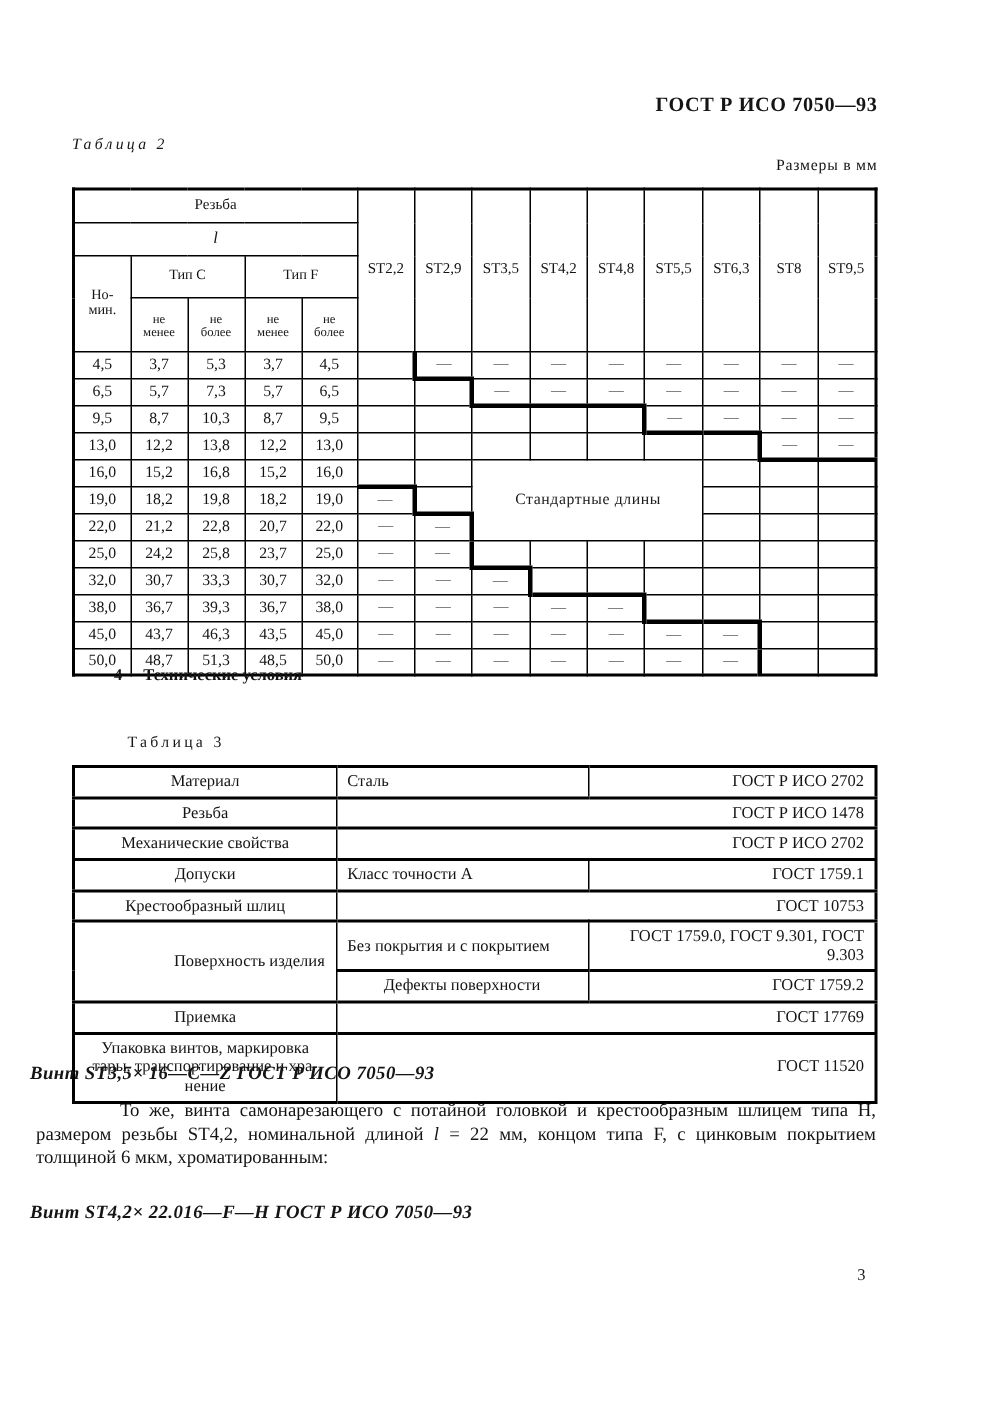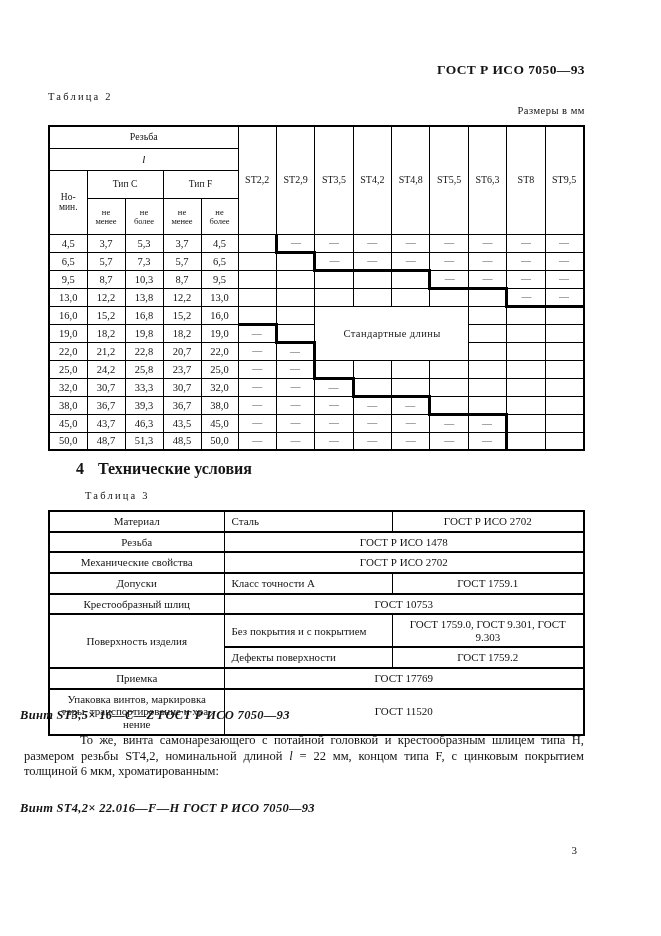--- a/index.html
+++ b/index.html
@@ -2,21 +2,21 @@
 <html><head>
 <meta charset="utf-8">
 <style>
   html,body{margin:0;padding:0;}
   .page{position:relative;width:661px;height:936px;background:#ffffff;color:#141414;
         font-family:"Liberation Serif","DejaVu Serif",serif;overflow:hidden;}
   .abs{position:absolute;}
 
   
   .doc-num{top:62px;right:76px;font-size:13.5px;font-weight:bold;letter-spacing:0.4px;}
-  .t2-caption{left:48px;top:91px;font-size:10.5px;letter-spacing:2.2px;}
+  .t2-caption{left:48px;top:91px;font-size:10.5px;letter-spacing:2.2px;font-style:italic;}
   .t2-units{top:105px;right:76px;font-size:10.5px;letter-spacing:0.5px;}
 
   
   table{border-collapse:collapse;table-layout:fixed;}
   .t2{left:48px;top:125px;width:535px;border:2px solid #000;}
   .t2 td{border:1px solid #000;text-align:center;vertical-align:middle;
          padding:0;font-size:10.5px;line-height:1.05;overflow:hidden;}
   .t2 .h1{height:21px;font-size:10px;}
   .t2 .h2{height:21px;font-size:11px;}
   .t2 .h3{height:27px;font-size:9.5px;}
@@ -25,33 +25,33 @@
   .t2 .stc{color:#5a5a5a;font-size:10px;}
   .t2 .sthead{font-size:10px;}
   .prelines{white-space:pre-line;}
   .ital{font-style:italic;}
   .bR{border-right:3px solid #000 !important;}
   .bB{border-bottom:3px solid #000 !important;}
   .szone{font-size:10.5px;letter-spacing:0.4px;color:#1a1a1a;}
   .nomcell{font-size:9.5px;}
 
   
-  .sec4{left:76px;top:460px;font-size:16px;font-weight:bold;}
+  .sec4{left:76px;top:444px;font-size:11px;font-weight:bold;}
   .sec4 .num{margin-right:14px;}
   .t3-caption{left:48px;top:490px;font-size:10.5px;letter-spacing:2.2px;margin-left:37px;}
 
   
   .t3{left:48px;top:510px;width:535px;border:2px solid #000;}
   .t3 td{border:solid #000;border-width:2px 1px;vertical-align:middle;
          font-size:11px;line-height:1.15;padding:3px 7px;}
   .t3 .lab{text-align:center;}
   .t3 .mid{text-align:left;}
-  .t3 .cen{}
-  .t3 .gost{text-align:center;}
-  .t3 .plab{text-align:center;}
+  .t3 .cen{text-align:center;}
+  .t3 .gost{text-align:right;}
+  .t3 .plab{text-align:right;}
 
   
   .example{left:20px;top:699px;width:568px;font-size:12.5px;line-height:1.22;}
   .ex-head{padding-left:56px;letter-spacing:2.6px;margin:0 0 1px 0;}
   .ex-p{margin:0;text-align:justify;text-indent:56px;}
   .ex-p2{margin:4px;text-align:justify;text-indent:56px;}
   .formula{text-align:left;font-style:italic;font-weight:600;margin:9px 0 10px 0;
            font-size:12.5px;letter-spacing:0.3px;}
   .page-num{right:84px;top:844px;font-size:11px;}
 </style>

